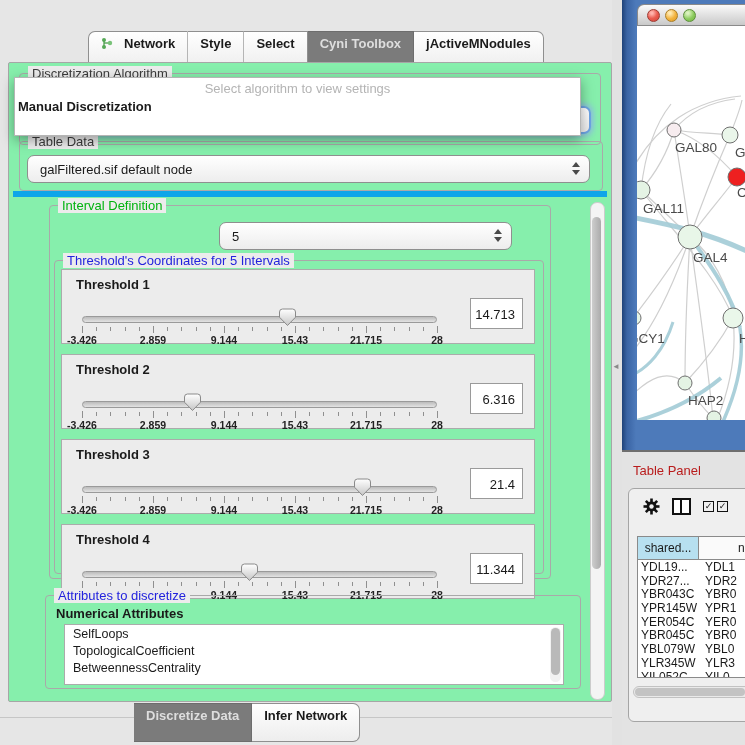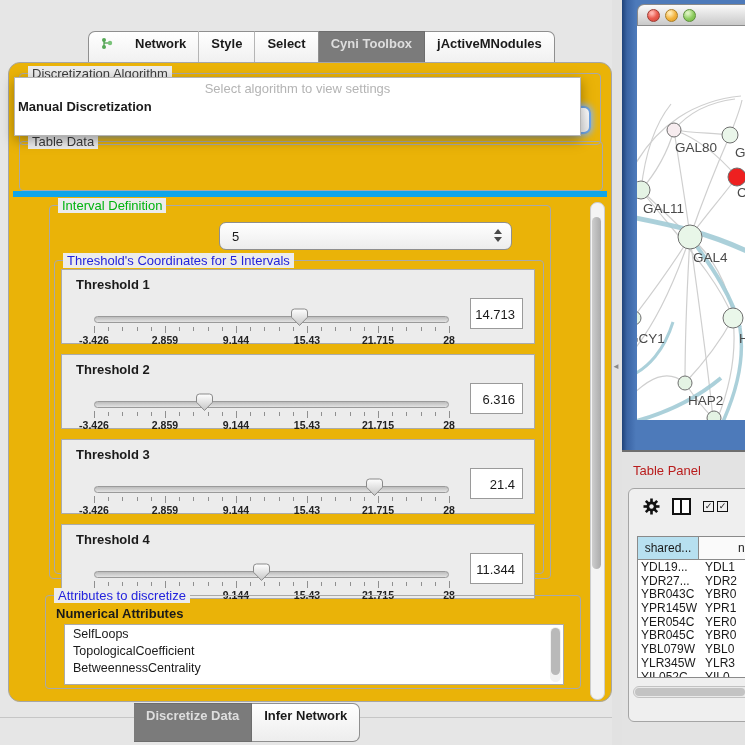--- a/index.html
+++ b/index.html
@@ -11,28 +11,28 @@
   .cp-titlebar{position:absolute;left:0;top:0;width:620px;height:26px;
                background:linear-gradient(#f4f4f4,#dddddd);border-bottom:1px solid #b3b3b3;}
   .cp-title{position:absolute;left:9px;top:6px;font-size:13px;}
   .float-btn{position:absolute;right:31px;top:8px;width:9px;height:9px;border:1.5px solid #222;}
   .close-btn{position:absolute;right:8px;top:4px;font-size:13px;font-weight:bold;color:#111;}
 
   .seg-group{position:absolute;display:flex;}
   .cp-tabs{left:88px;top:31px;}
   .seg{font-size:13px;font-weight:600;padding:4px 12px 18px;background:linear-gradient(#ffffff,#ededed);
        border-top:1px solid #8f8f8f;border-bottom:1px solid #8f8f8f;border-right:1px solid #b5b5b5;
-       white-space:nowrap;display:flex;align-items:center;gap:22px;cursor:default;}
+       white-space:nowrap;display:flex;align-items:center;gap:11px;cursor:default;}
   .seg.first{border-left:1px solid #8f8f8f;border-radius:7px 0 0 7px;}
   .seg.last{border-right:1px solid #8f8f8f;border-radius:0 7px 7px 0;}
   .seg.hardsep{border-right:1px solid #8f8f8f;}
   .seg.selected{background:#7b7b7b;color:#dedede;border-color:#6d6d6d;}
 
   .cp-main{position:absolute;left:8px;top:62px;width:602px;height:638px;
-           background:#eab308;border:1px solid #a6a6a6;border-radius:12px;}
+           background:#86efac;border:1px solid #a6a6a6;border-radius:2px;}
 
   .group{position:absolute;border:1px solid #a9a9a9;border-radius:4px;}
   .legend{position:absolute;top:-8px;left:8px;background:#ececec;padding:0 4px;font-size:13px;color:#3c3c3c;}
   .legend.green{color:#00b30f;}
   .legend.blue{color:#2323dd;}
 
   .combo{position:absolute;height:28px;border:1px solid #8f8f8f;border-radius:7px;
          background:linear-gradient(#ffffff,#ededed);display:flex;align-items:center;
          padding:0 26px 0 12px;font-size:13px;box-sizing:border-box;}
   .combo .spin{position:absolute;right:9px;top:6px;display:flex;flex-direction:column;gap:3px;}
@@ -48,21 +48,21 @@
 
   .scroll-area{position:absolute;left:4px;top:128px;width:594px;height:506px;border-top:6px solid #0ea5e9;}
   .vscroll{position:absolute;right:2px;top:5px;width:13px;height:496px;background:#f4f4f4;
            border:1px solid #cccccc;border-radius:7px;}
   .vscroll .thumb{position:absolute;left:1px;width:9px;background:linear-gradient(90deg,#cdcdcd,#ababab);border-radius:5px;}
 
   .numrow-label{position:absolute;font-size:13px;font-weight:bold;}
 
   .threshold-box{position:relative;border:1px solid #ababab;background:#ececec;height:73px;margin-bottom:10px;}
   .t-label{position:absolute;left:14px;top:7px;font-size:13px;font-weight:bold;}
-  .slider{position:absolute;left:32px;top:44px;width:355px;height:26px;}
+  .slider{position:absolute;left:20px;top:44px;width:355px;height:26px;}
   .track{position:absolute;left:0;right:0;top:2px;height:5px;border:1px solid #9a9a9a;border-radius:4px;
          background:linear-gradient(#bcbcbc,#e3e3e3);}
   .thumb{position:absolute;top:-6px;}
   .ticks{position:absolute;left:0;right:0;top:12px;height:8px;}
   .tick{position:absolute;top:0;width:1px;background:#8f8f8f;}
   .tick.major{height:7px;}
   .tick.minor{height:4px;top:1px;}
   .tick-labels{position:absolute;left:0;right:0;top:20px;height:12px;}
   .tick-lab{position:absolute;transform:translateX(-50%);font-size:10.5px;font-weight:600;color:#222;}
   .value-box{position:absolute;right:11px;top:28px;width:53px;height:31px;background:#fff;border:1px solid #9a9a9a;
@@ -173,20 +173,27 @@
         </div>
       </div>
 
       <div class="algo-popup">
         <div class="popup-hint">Select algorithm to view settings</div>
         <div class="popup-opt selected">Manual Discretization</div>
       </div>
 
       <div class="group" style="left:10px;top:78px;width:582px;height:48px;">
         <span class="legend">Table Data</span>
+        <div class="combo" style="left:7px;right:12px;top:13px;">
+          <span>galFiltered.sif default node</span>
+          <span class="spin">
+              <span class="tri-up"></span>
+              <span class="tri-dn"></span>
+            </span>
+        </div>
       </div>
 
       <div class="scroll-area">
 
         <div class="group" style="left:36px;top:8px;width:500px;height:372px;">
           <span class="legend green">Interval Definition</span>
 
           <span class="numrow-label" style="left:40px;top:20px;margin-top:24px;">Number of Intervals</span>
           <div class="combo" style="left:169px;top:16px;width:293px;">
             <span>5</span>

